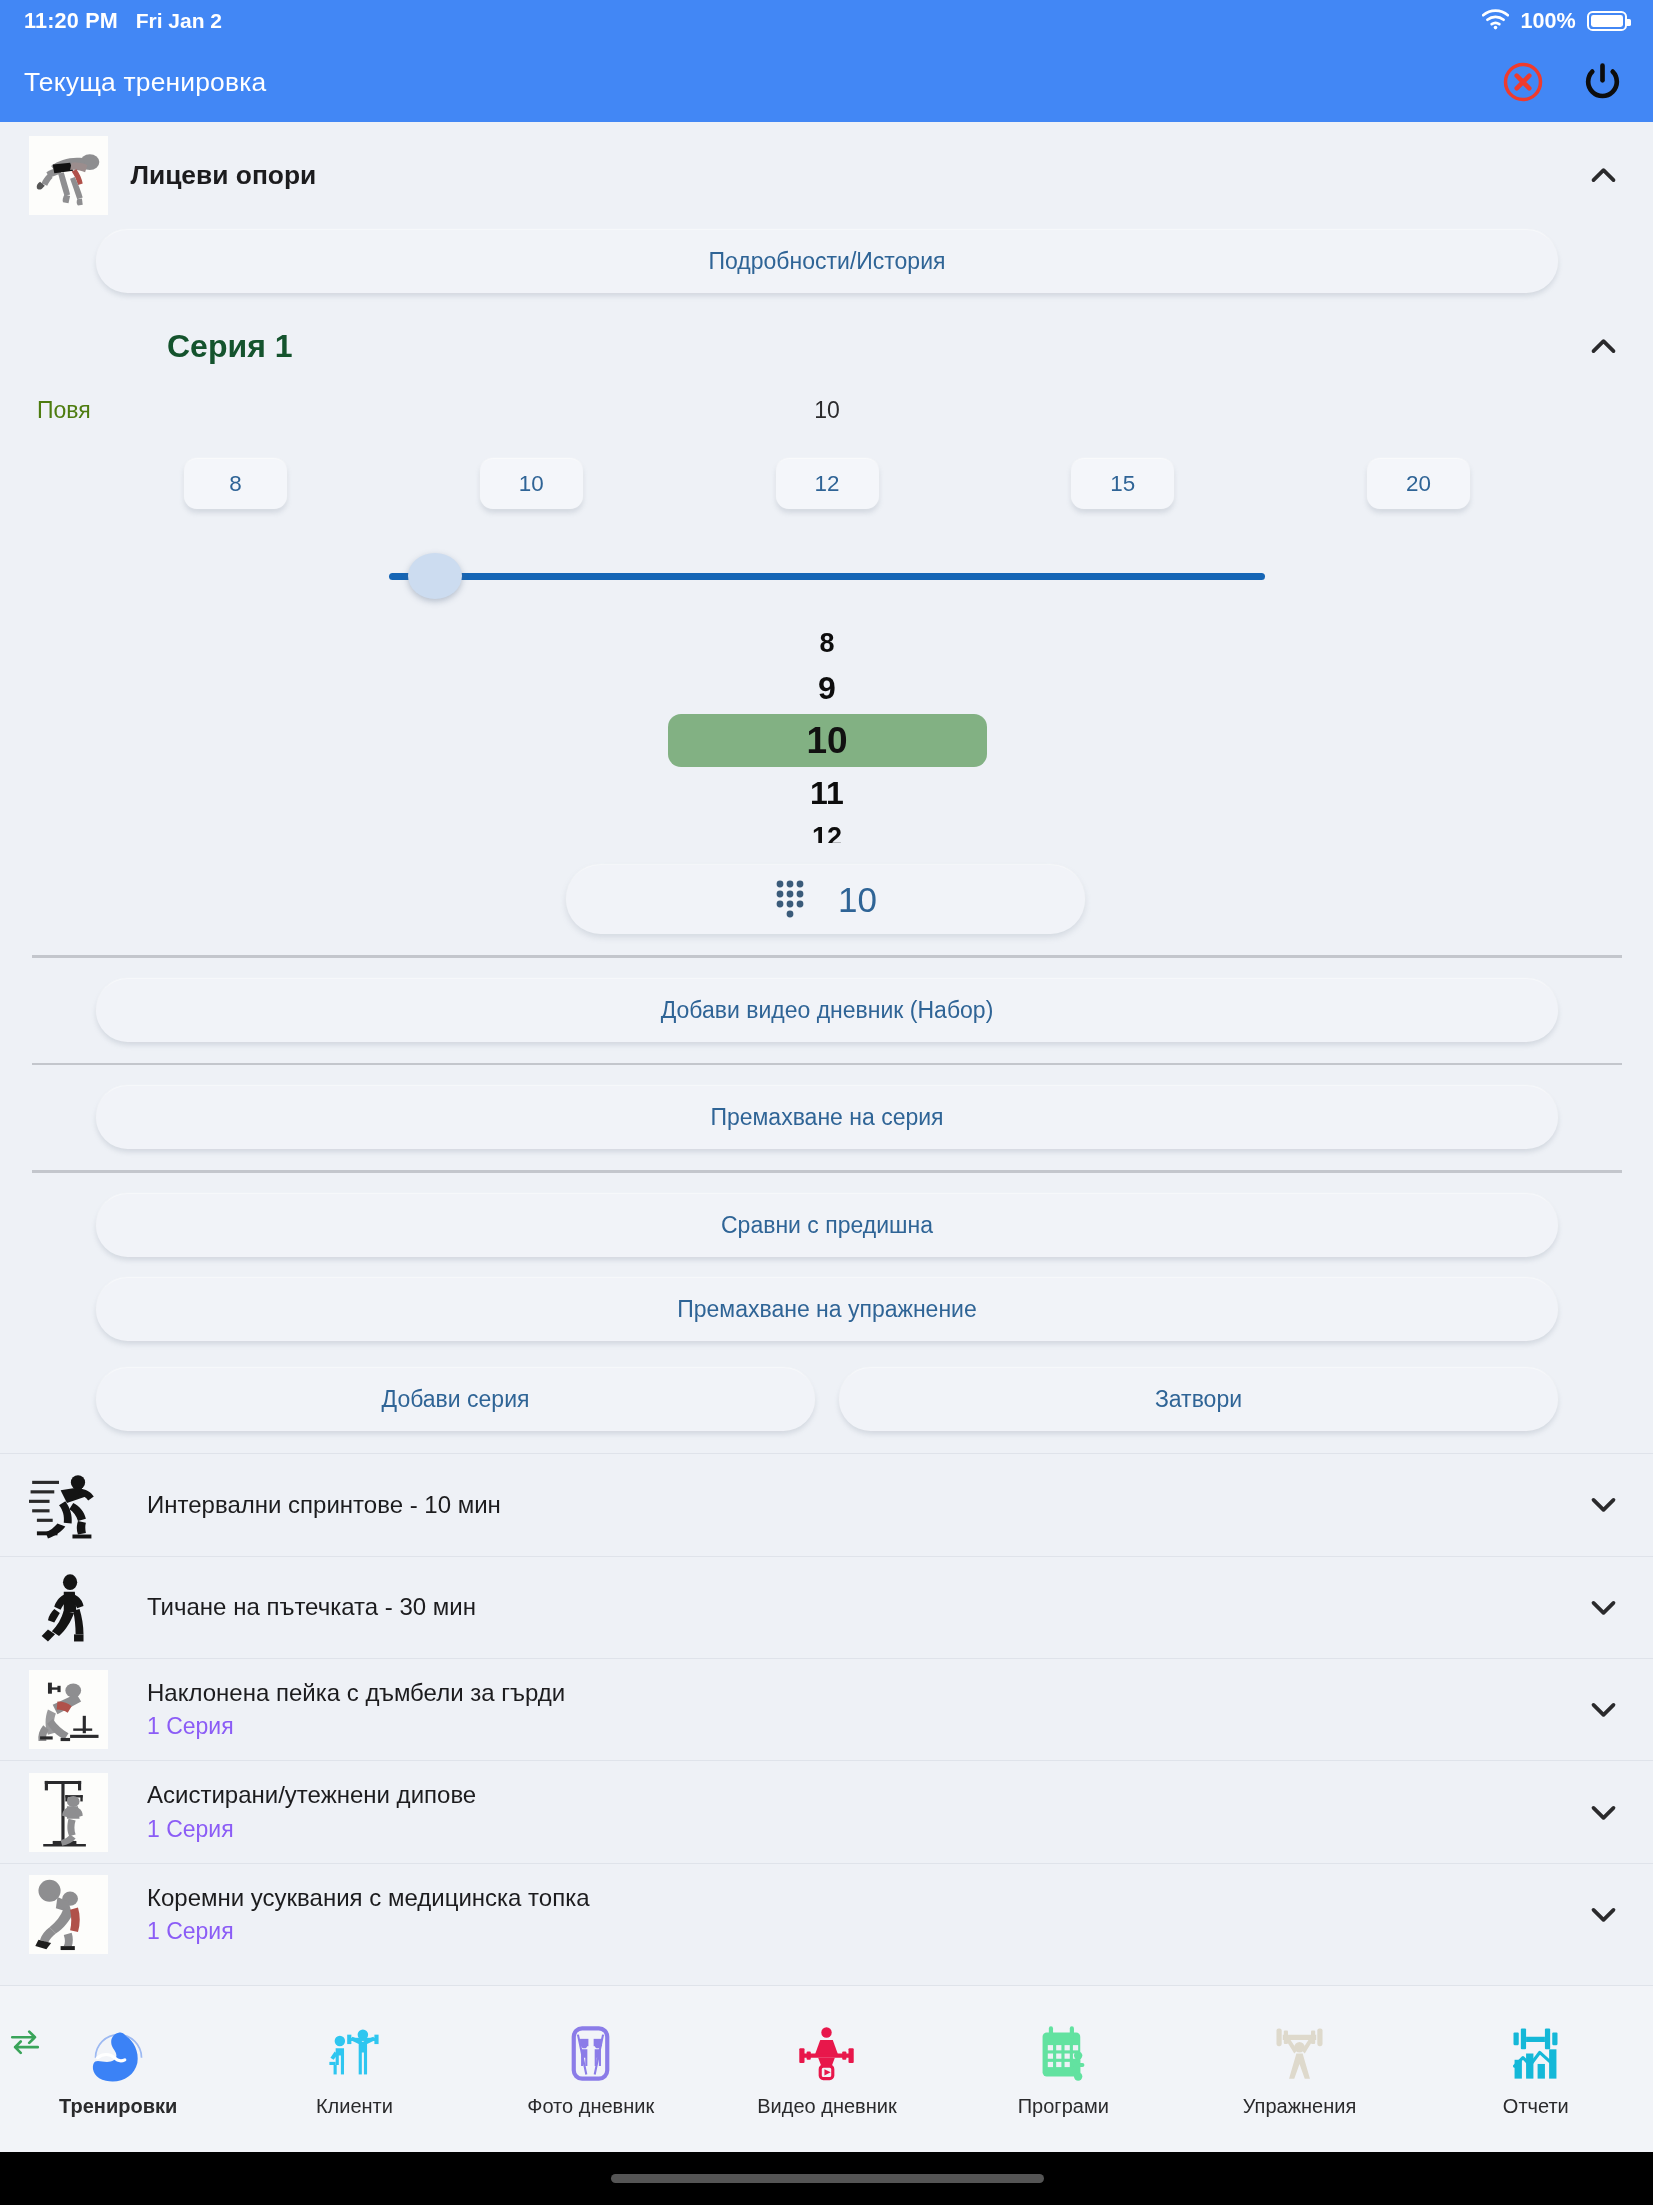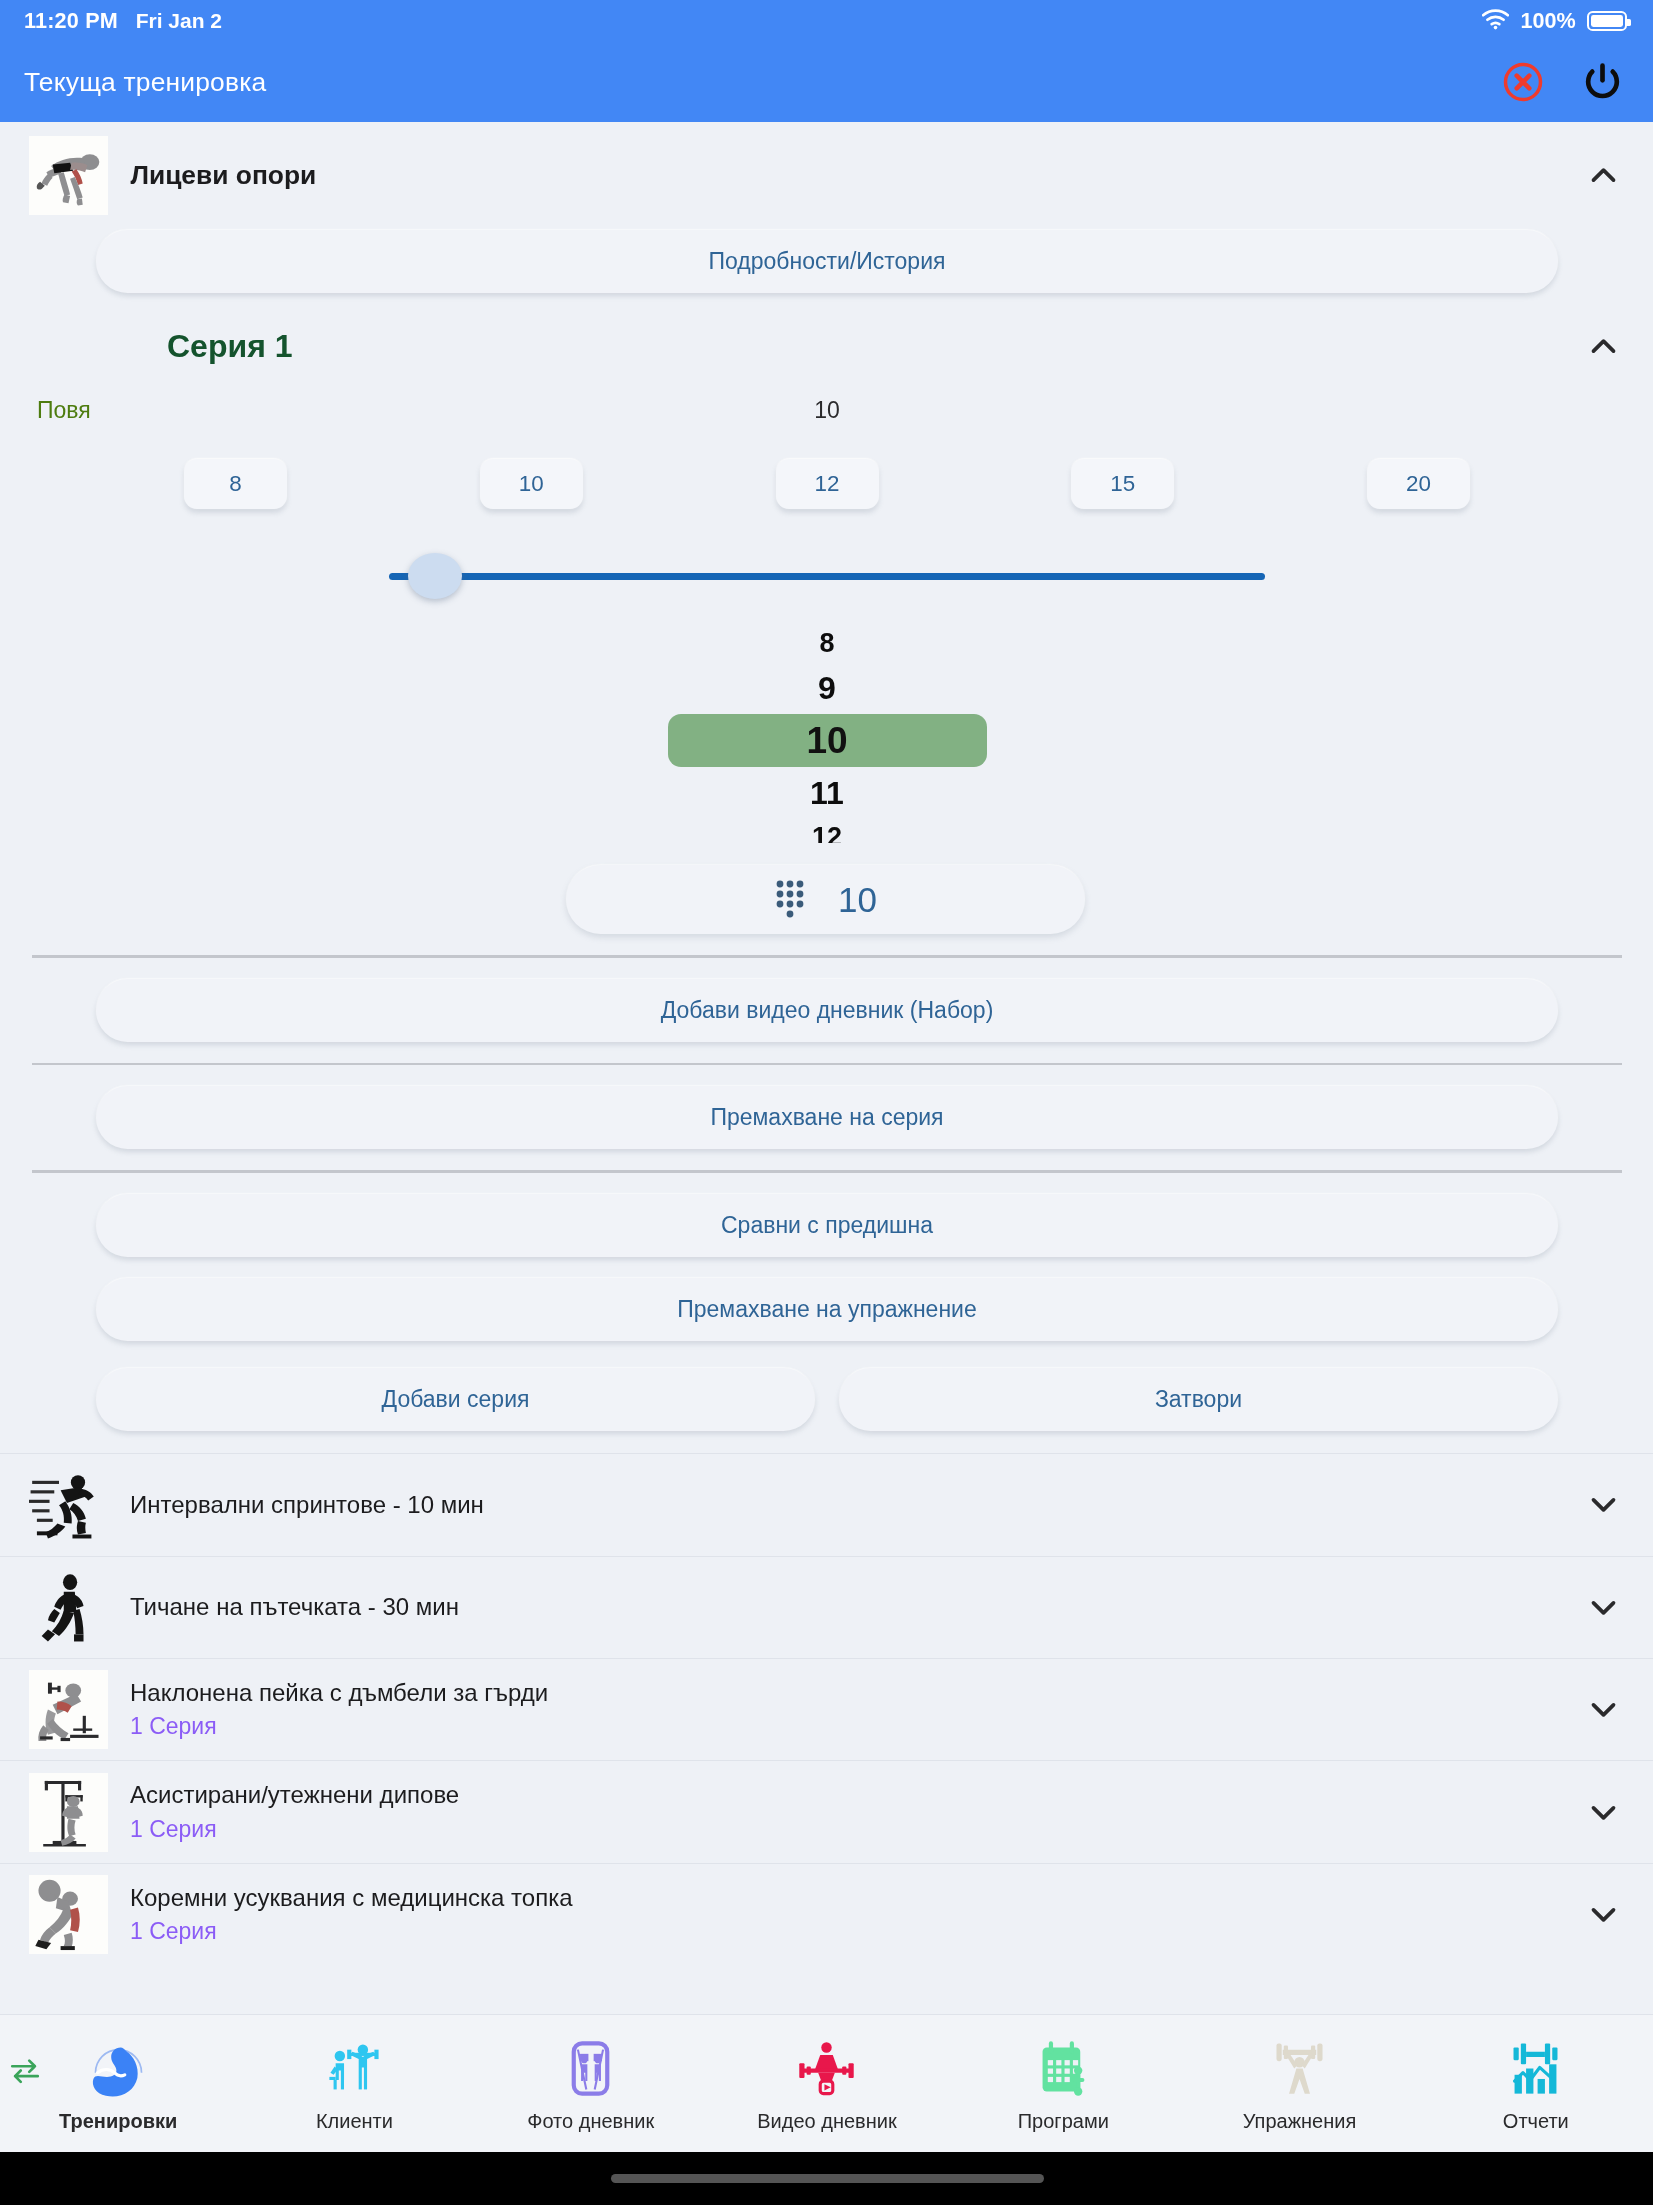--- a/index.html
+++ b/index.html
@@ -190,34 +190,34 @@
   .hr { height: 2.4px; background: #c3c6cc; margin: 21px 32px 0 32px; }
 
   .btn-block { padding: 21px 0; }
   .btn-row { display: flex; gap: 24px; padding: 6.4px 96px 17.6px; }
   .btn-row .pill-btn { margin: 0; flex: 1 1 0; }
 
   
   .ex-row {
     display: flex; align-items: center;
     padding: 11.2px 32px 11.2px 29px;
-    gap: 22px;
+    gap: 39px;
     border-top: 1.6px solid #dfe3ea;
     min-height: 96px;
     background: #eef1f6;
     cursor: pointer;
   }
   .ex-texts { flex: 1 1 auto; }
   .ex-name { font-size: 24px; color: #1c1c1e; }
   .ex-sub { font-size: 23px; color: #8b5cf6; margin-top: 6.4px; }
 
   
   .tabbar {
     flex: 0 0 auto;
-    height: 138px;
+    height: 167px;
     background: #f2f4f8;
     border-top: 0.8px solid #dfe3ea;
     display: flex;
     align-items: center;
     position: relative;
   }
   .tab {
     flex: 1 1 0;
     display: flex; flex-direction: column;
     align-items: center; justify-content: center;

